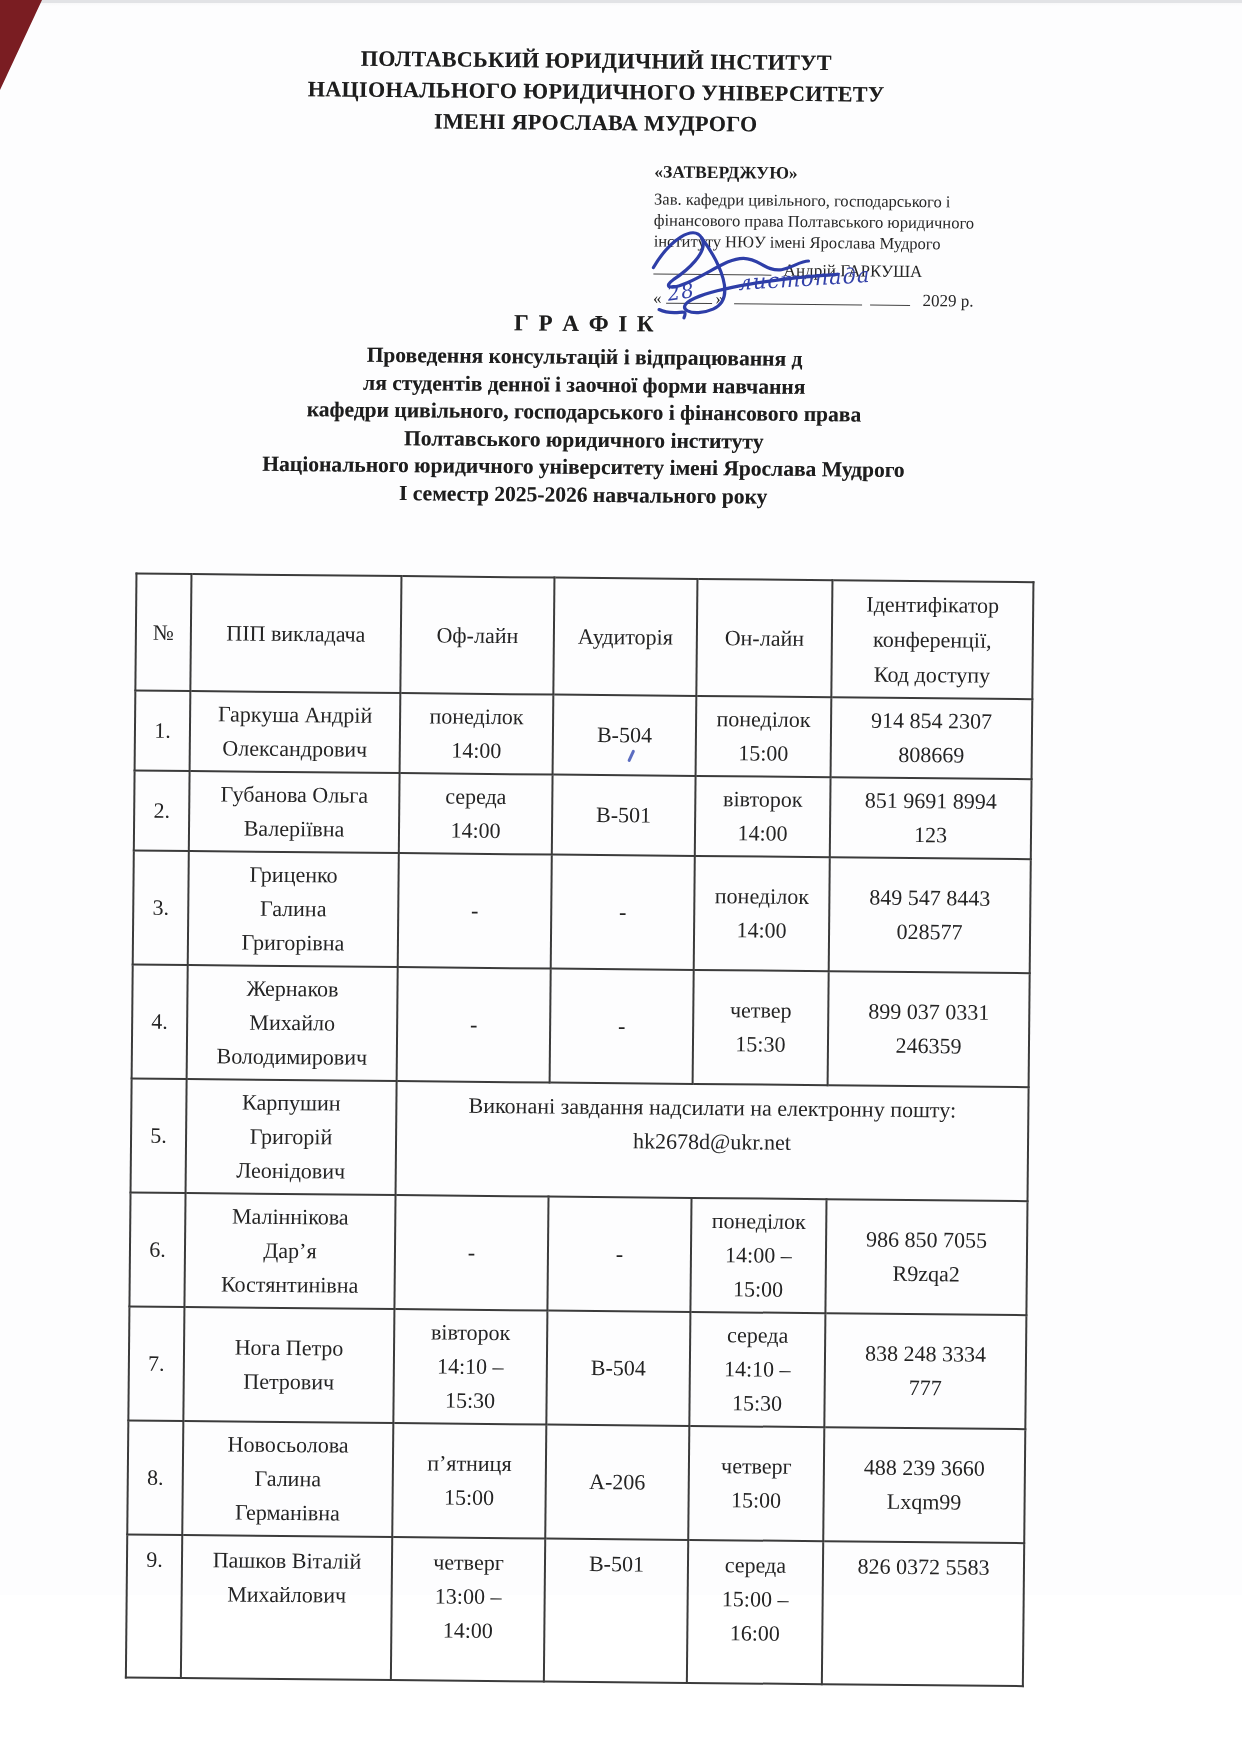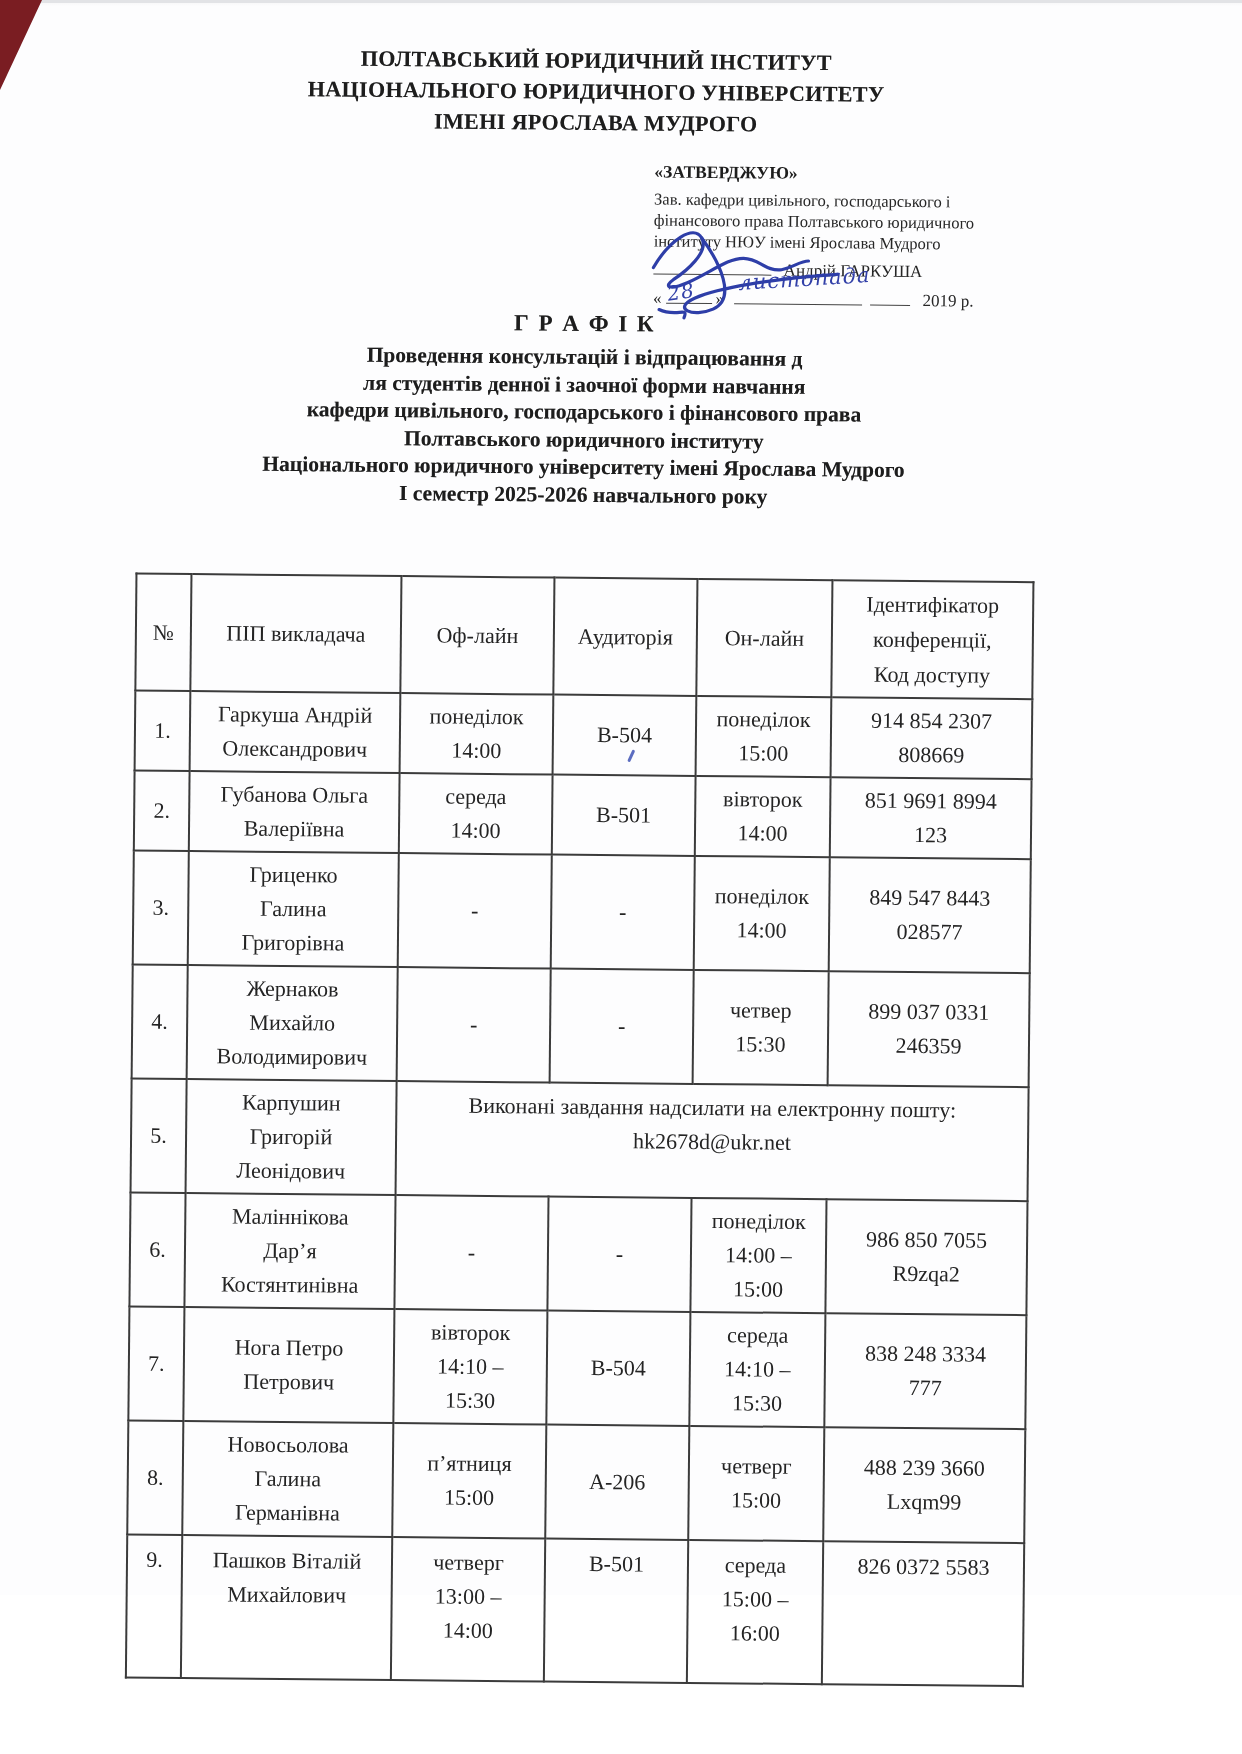--- a/index.html
+++ b/index.html
@@ -109,21 +109,21 @@
       <div>Зав. кафедри цивільного, господарського і</div>
       <div>фінансового права Полтавського юридичного</div>
       <div>інституту НЮУ імені Ярослава Мудрого</div>
       <div class="sig-line">
         <span class="uline u-sig"></span>
         <span>Андрій ГАРКУША</span>
       </div>
       <div class="date-line">
         <span>«</span><span class="uline u-day"><span class="hand hand-day">28</span></span><span>»</span>
         <span class="uline u-month"><span class="hand hand-month">листопада</span></span><span class="uline u-short"></span>
-        <span>2019 р.</span>
+        <span>2029 р.</span>
       </div>
       <svg class="sig-svg" width="290" height="110" viewBox="0 0 290 110">
         <g fill="none" stroke="#2e3ea8" stroke-width="3.2" stroke-linecap="round">
           <path d="M16,54 C32,26 56,10 64,24 C72,38 48,58 36,66 C26,73 32,77 50,69 C74,58 90,44 106,44 C122,44 128,57 144,55 C155,53 163,46 171,46"></path>
           <path d="M64,24 C82,48 100,84 76,95 C56,104 34,95 58,84 C80,74 134,64 200,59"></path>
           <path d="M22,96 C40,104 52,92 47,104"></path>
         </g>
       </svg>
     </div>
 

